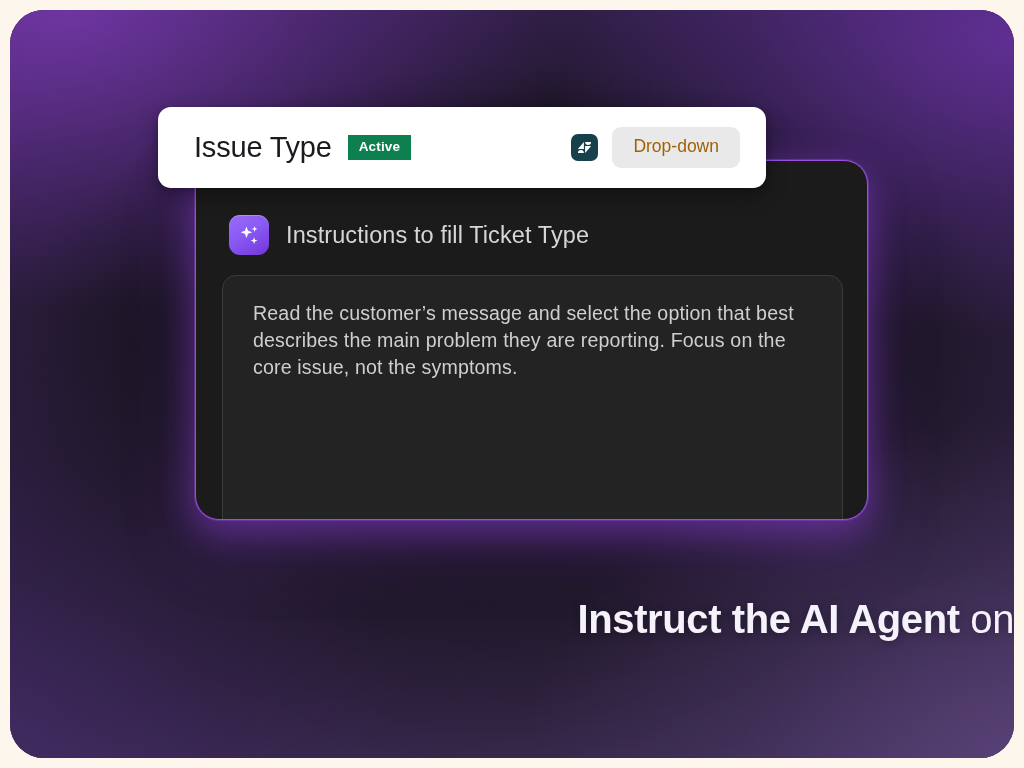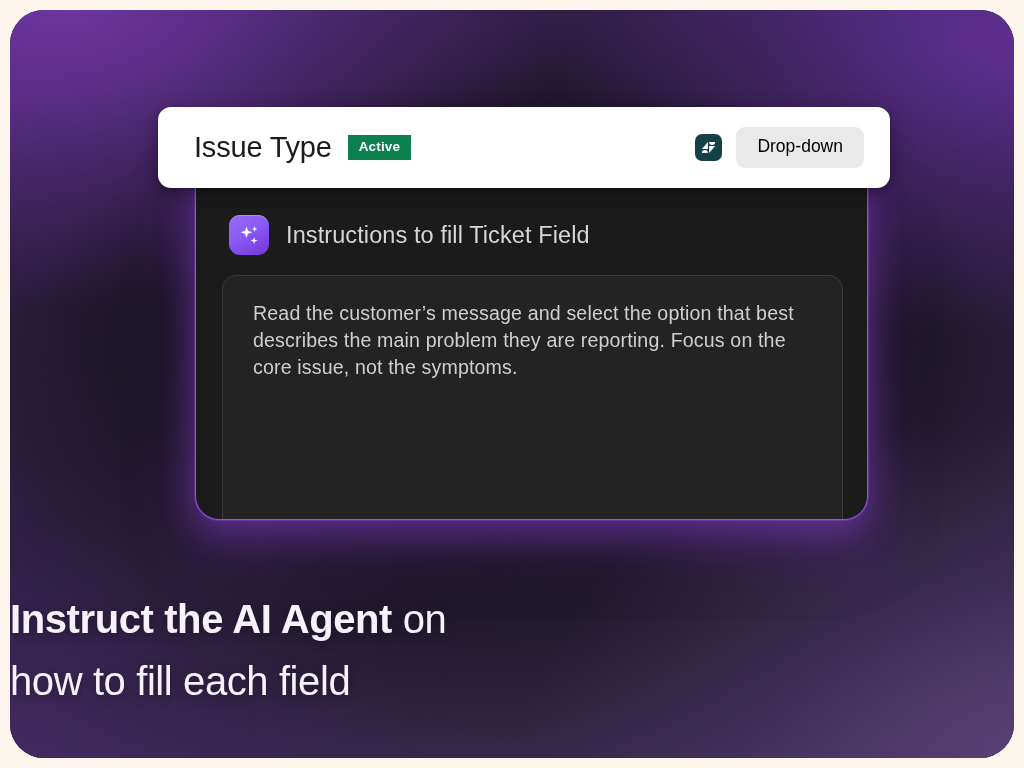--- a/index.html
+++ b/index.html
@@ -175,21 +175,21 @@
     color: #cfcfd1;
     letter-spacing: .15px;
   }
   .instr-para + .instr-para { margin-top: 27px; }
 
   
   #ticket-card {
     position: absolute;
     left: 148px;
     top: 97px;
-    width: 732px;
+    width: 608px;
     height: 81px;
     border-radius: 13px;
     background: #ffffff;
     box-shadow:
       0 8px 22px rgba(0,0,0,.30),
       0 2px 6px rgba(0,0,0,.18);
     display: flex;
     align-items: center;
     padding: 0 26px 0 36px;
   }
@@ -233,36 +233,36 @@
     border-radius: 7px;
     background: #16404a;
     display: flex;
     align-items: center;
     justify-content: center;
     flex: none;
   }
 
   #fieldtype-pill {
     background: #e9e9e9;
-    color: #000000;
+    color: #a16207;
     font-size: 17.5px;
     font-weight: 400;
     padding: 11px 21px 12px;
     border-radius: 9px;
     line-height: 1;
     white-space: nowrap;
   }
 
   
   #caption {
     position: absolute;
     left: 0;
     right: 0;
     top: 578px;
-    text-align: left;
+    text-align: right;
     color: #f6f2fb;
     font-size: 40px;
     line-height: 62px;
     font-weight: 400;
     letter-spacing: -.4px;
     text-shadow: 0 2px 10px rgba(0,0,0,.35);
   }
   #caption .bold { font-weight: 700; }
 </style>
 </head>
@@ -280,21 +280,21 @@
   <div id="field-card">
 
     <div id="field-header">
       <span class="sparkle-badge">
         <svg width="25" height="25" viewBox="0 0 24 24" aria-hidden="true">
           <path fill="#ffffff" d="M9.1 3.3l1.48 4.12 4.12 1.48-4.12 1.48L9.1 14.5 7.62 10.38 3.5 8.9l4.12-1.48z"></path>
           <path fill="#ffffff" d="M16.9 3.0l.72 2.0 2.0.72-2.0.72-.72 2.0-.72-2.0-2.0-.72 2.0-.72z"></path>
           <path fill="#ffffff" d="M16.4 13.6l.86 2.38 2.38.86-2.38.86-.86 2.38-.86-2.38-2.38-.86 2.38-.86z"></path>
         </svg>
       </span>
-      <span id="field-header-title">Instructions to fill Ticket Field</span>
+      <span id="field-header-title">Instructions to fill Ticket Type</span>
     </div>
 
     <div id="instruction-box">
       <div class="instr-para">Read the customer’s message and select the option that best describes the main problem they are reporting. Focus on the core issue, not the symptoms.</div>
     </div>
   </div>
 
   <div id="ticket-card">
     <div id="ticket-left">
       <span id="ticket-title">Issue Type</span>
@@ -309,15 +309,14 @@
           <path fill="#ffffff" d="M12.9 19.8V9.8l8.4 .0z"></path>
           <path fill="#ffffff" d="M21.3 4.2a4.2 4.2 0 0 1-8.4 0z"></path>
         </svg>
       </span>
       <span id="fieldtype-pill">Drop-down</span>
     </div>
   </div>
 
   <div id="caption">
     <div><span class="bold">Instruct the AI Agent</span><span> on</span></div>
-    <div>how to fill each field</div>
   </div>
 </div>
 
 </body></html>

